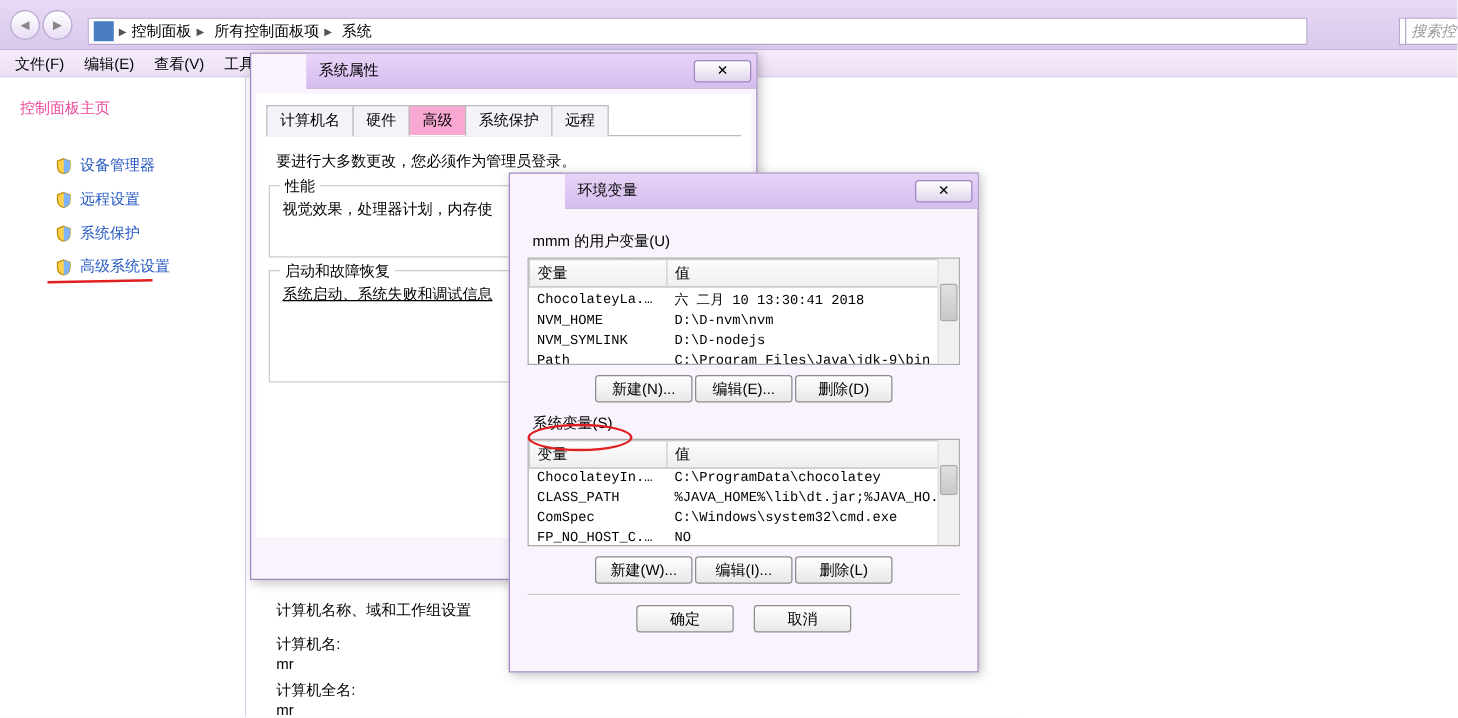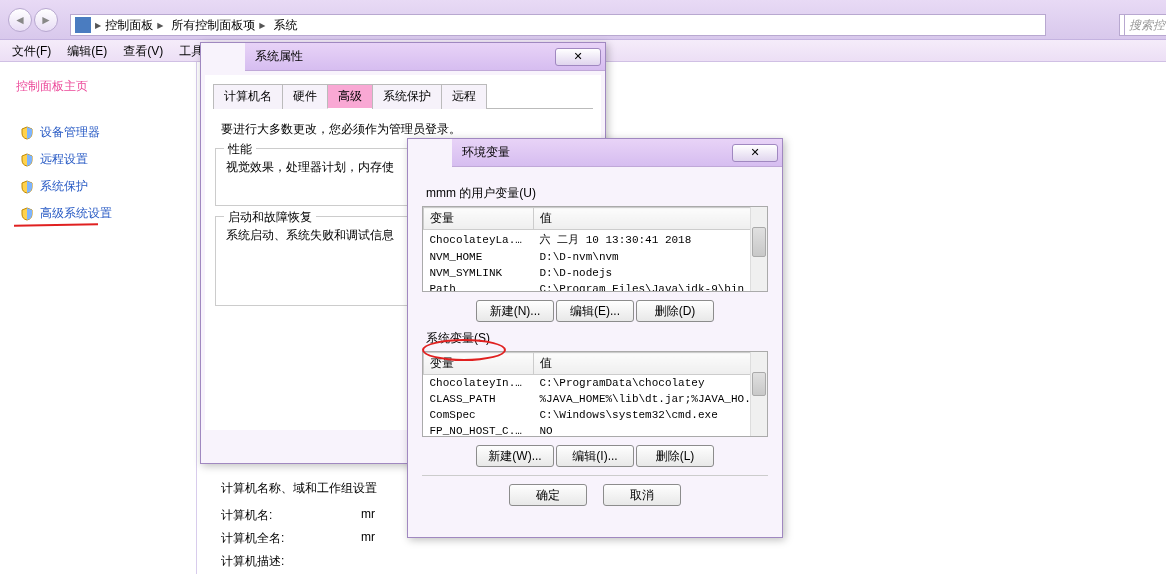--- a/index.html
+++ b/index.html
@@ -11,27 +11,27 @@
 .bc-icon { width:16px; height:16px; background:#4a7cc0; margin-right:4px; }
 .bc-seg { padding:0 4px; display:flex; align-items:center; gap:4px; }
 .bc-arrow { font-size:8px; color:#555; }
 .nav-right { position:absolute; top:14px; right:4px; height:22px; display:flex; }
 .nav-right-btn { width:22px; height:22px; border:1px solid #b8a8d0; background:#fff; display:flex; align-items:center; justify-content:center; margin-left:-1px; }
 .search-box { position:absolute; top:14px; right:-40px; width:82px; height:22px; background:#fff; border:1px solid #b8a8d0; padding:2px 4px; color:#999; font-style:italic; overflow:hidden; white-space:nowrap; }
 .menubar { position:absolute; top:40px; left:0; right:0; height:22px; background:linear-gradient(#f5ecfa,#ecdff5); border-bottom:1px solid #d0c0e4; display:flex; padding-left:4px; }
 .menu-item { padding:3px 8px; cursor:default; }
 .leftpane { position:absolute; top:62px; left:0; width:197px; bottom:0; background:#fff; border-right:1px solid #d8ccec; padding:10px 0; }
 .lp-title { padding:6px 16px 10px; color:#ec4899; }
-.lp-link { display:flex; align-items:center; gap:6px; padding:5px 20px; color:#2659c4; cursor:pointer; }
+.lp-link { display:flex; align-items:center; gap:6px; padding:5px 20px; color:#2659c4; cursor:pointer;margin-left:24px; }
 .lp-link.emphasis { position:relative; }
 .underline-red { position:absolute; left:14px; bottom:1px; width:84px; height:0; border-bottom:2px solid #e02020; transform:rotate(-1deg); }
 .shield { width:14px; height:14px; display:inline-block; }
 .shield svg { width:14px; height:14px; display:block; }
 .rightpane { position:absolute; top:62px; left:197px; right:0; bottom:0; background:#fff; padding:18px 24px; }
-.info-line { margin:6px 0; display:flex; }
+.info-line { margin:6px 0; display:flex;flex-direction:column; }
 .info-label { width:140px; }
 .dialog { position:absolute; background:#f8f3fc; border:1px solid #a088c0; box-shadow:2px 2px 8px rgba(0,0,0,.25); }
 .dlg-title { height:28px; background:linear-gradient(#e8d3f7,#d6bdf0); display:flex; align-items:center; justify-content:space-between; padding:0 4px 0 10px; border-bottom:1px solid #c0a8d8;margin-left:44px; }
 .dlg-close { width:46px; height:18px; border:1px solid #a088c0; border-radius:3px; background:linear-gradient(#fff,#e0d5ee); display:flex; align-items:center; justify-content:center; font-size:11px; cursor:pointer; }
 .dlg-body { padding:8px; background:#fff; margin:4px; }
 .tabs { display:flex; border-bottom:1px solid #bbb; margin-bottom:10px; }
 .tab { padding:3px 10px; border:1px solid #bbb; border-bottom:none; background:#f6f2fa; margin-right:-1px; position:relative; top:1px; cursor:pointer; }
 .tab.active { background:#f9a8d4; border-bottom:1px solid #fff; }
 .group { border:1px solid #ccc; margin:10px 2px; padding:10px; position:relative; }
 .group-title { position:absolute; top:-8px; left:8px; background:#fff; padding:0 4px; }
@@ -155,21 +155,21 @@
       <div class="tab">硬件</div>
       <div class="tab active">高级</div>
       <div class="tab">系统保护</div>
       <div class="tab">远程</div>
     </div>
     <div style="padding:2px 8px 0">要进行大多数更改，您必须作为管理员登录。</div>
     <div class="group" style="height:58px;">
       <div class="group-title">性能</div>
       <div>视觉效果，处理器计划，内存使</div>
     </div>
-    <div class="group" style="height:90px;">
+    <div class="group" style="height:90px;text-decoration:underline;">
       <div class="group-title">启动和故障恢复</div>
       <div>系统启动、系统失败和调试信息</div>
     </div>
   </div>
   <div class="dlg-footer">
     <button class="btn">确</button>
   </div>
 </div>
 
 <div class="dialog" style="left:407px; top:138px; width:376px; height:400px;">

